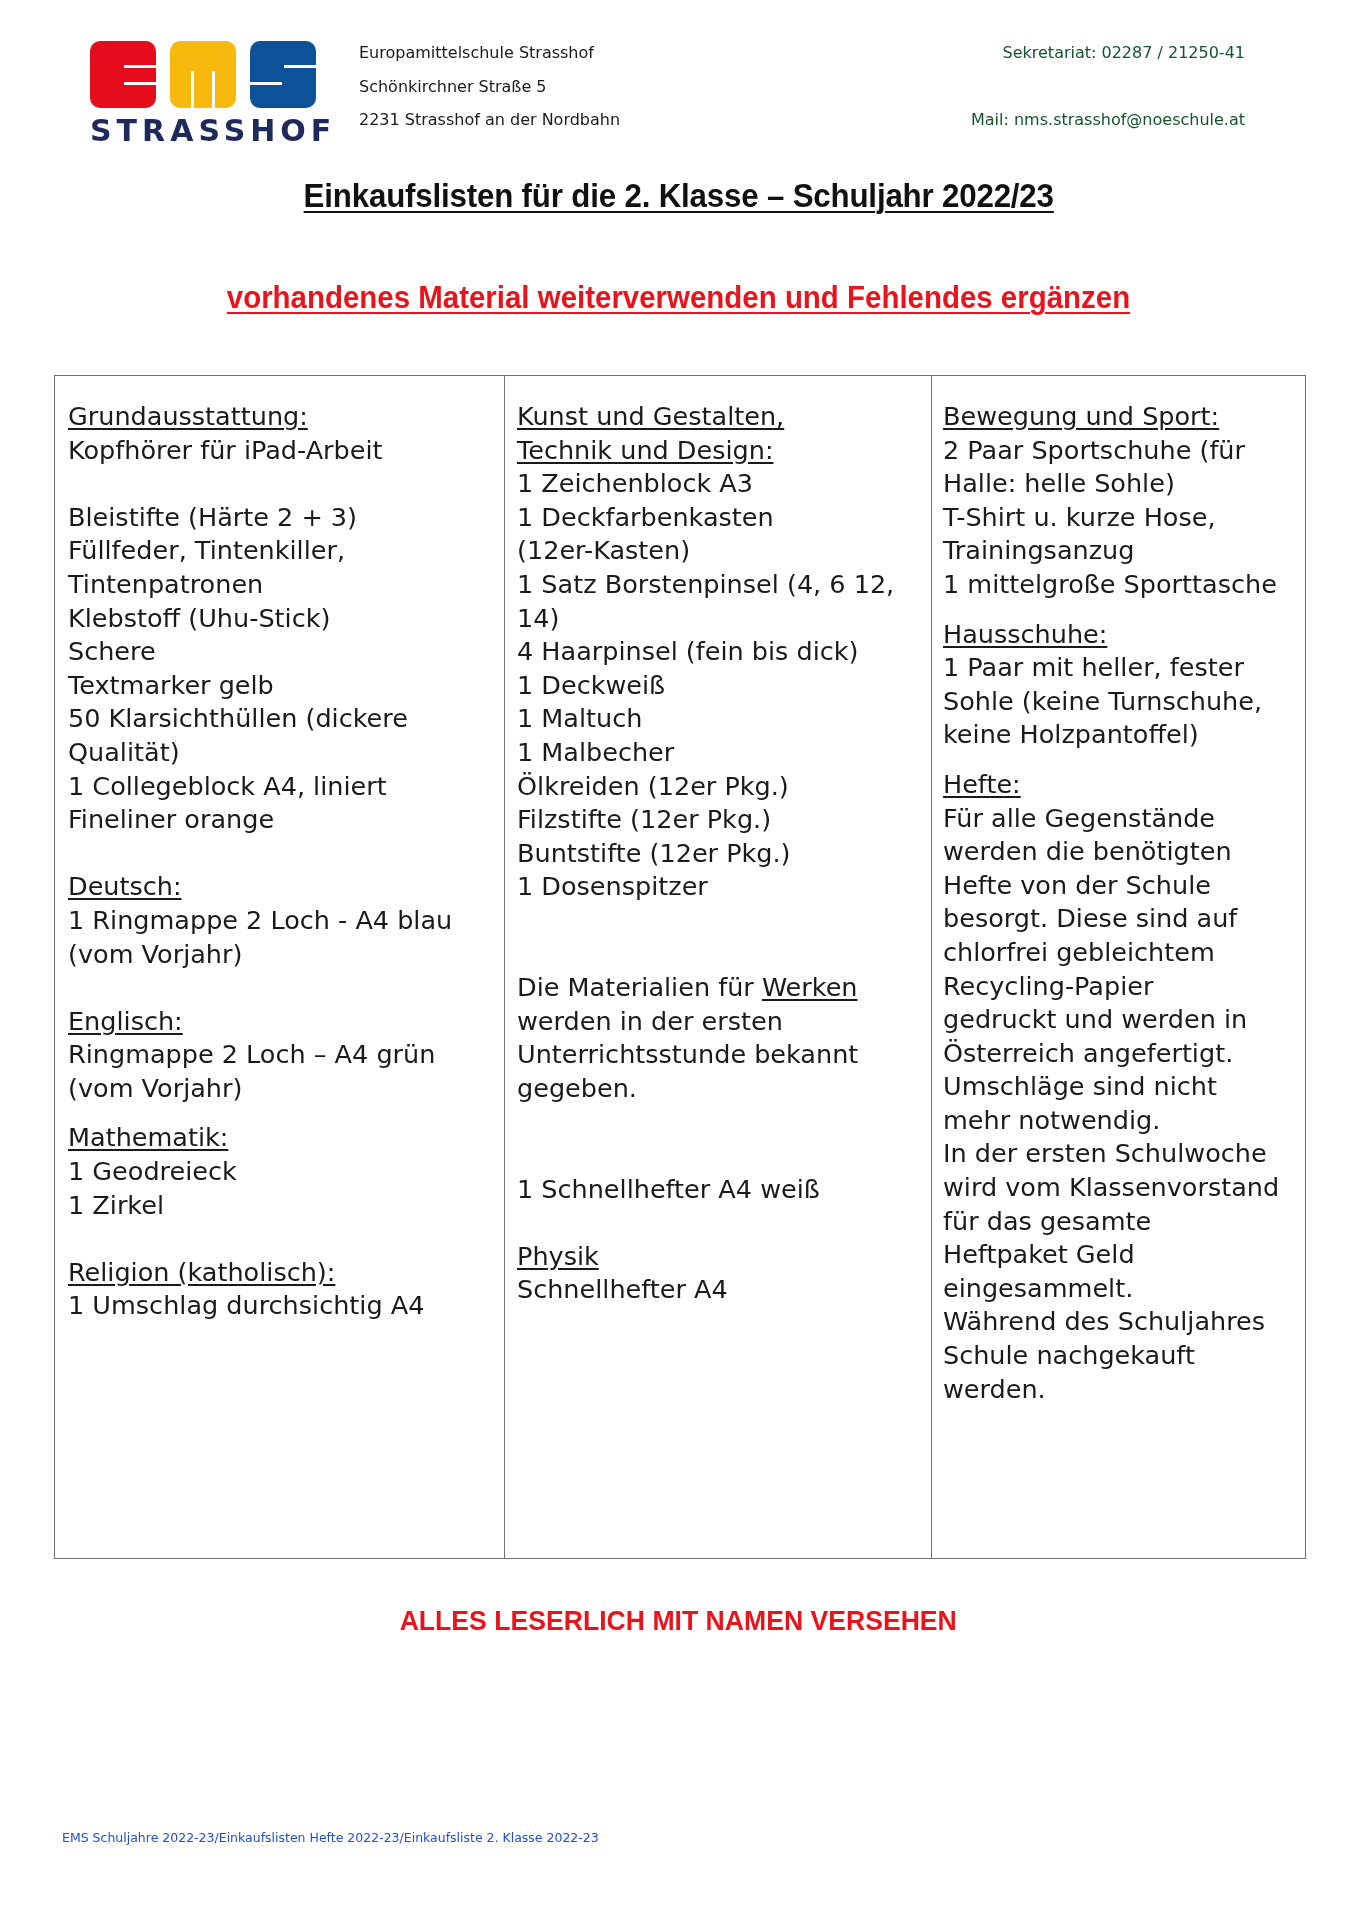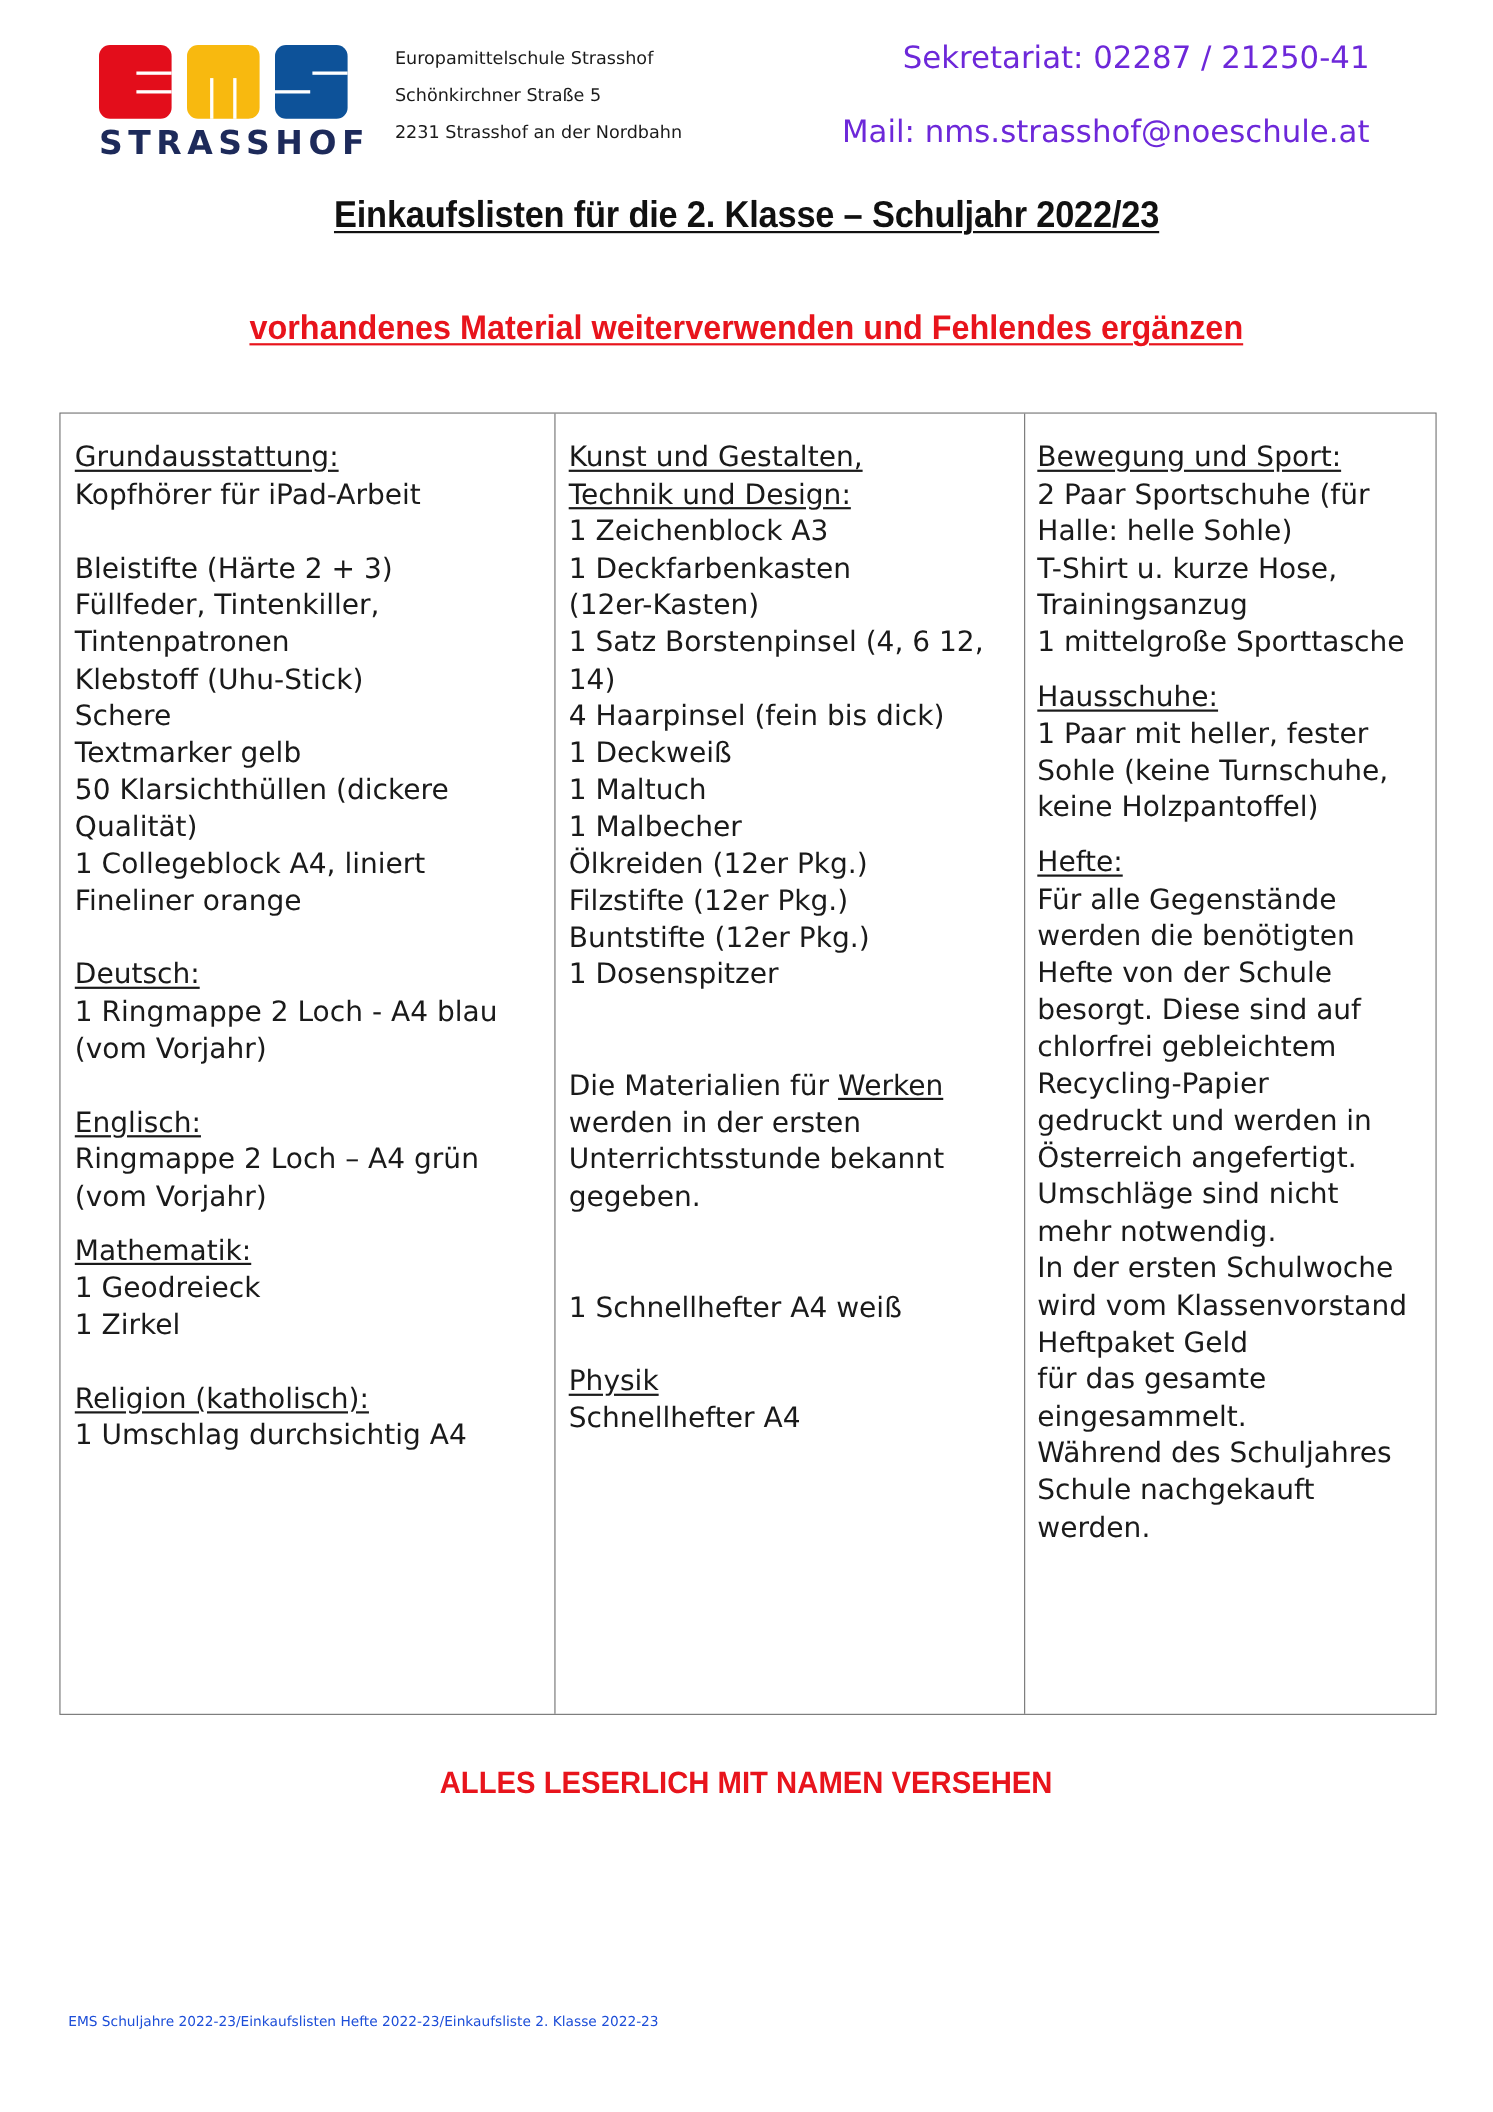--- a/index.html
+++ b/index.html
@@ -13,21 +13,21 @@
   .blk.e { left: 0; background: #e30d1b; }
   .blk.m { left: 80px; background: #f8b90f; }
   .blk.s { left: 160px; background: #0d5299; }
   .slit { position: absolute; background: #fff; }
   .logo-word { position: absolute; left: 0; top: 73px; width: 228px; text-align: left;
                font-family: "DejaVu Sans", sans-serif; font-weight: bold; font-size: 30px;
                letter-spacing: 5px; color: #1d2a5a; line-height: 34px; }
 
   
   .hdr-left { left: 359px; top: 36px; font-size: 16px; line-height: 33.5px; color: #1a1a1a; }
-  .hdr-right { right: 112px; top: 36px; font-size: 28px; line-height: 33.5px; text-align: right; color: #6d28d9; }
+  .hdr-right { right: 112px; top: 36px; font-size: 16px; line-height: 33.5px; text-align: right; color: #14532d; }
   .hdr-right .gap { height: 33.5px; }
 
   
   .title { left: 0; width: 1357px; top: 176px; text-align: center; }
   .title span { font-family: "Liberation Sans", sans-serif; font-weight: bold; font-size: 34px;
                 text-decoration: underline; text-decoration-thickness: 2px; text-underline-offset: 4px;
                 color: #111; display: inline-block; transform: scaleX(0.92); letter-spacing: -0.2px; }
 
   .subtitle { left: 0; width: 1357px; top: 280px; text-align: center; }
   .subtitle span { font-family: "Liberation Sans", sans-serif; font-weight: bold; font-size: 31px;
@@ -195,22 +195,22 @@
       <span class="line">Hefte von der Schule</span>
       <span class="line">besorgt. Diese sind auf</span>
       <span class="line">chlorfrei gebleichtem</span>
       <span class="line">Recycling-Papier</span>
       <span class="line">gedruckt und werden in</span>
       <span class="line">Österreich angefertigt.</span>
       <span class="line">Umschläge sind nicht</span>
       <span class="line">mehr notwendig.</span>
       <span class="line">In der ersten Schulwoche</span>
       <span class="line">wird vom Klassenvorstand</span>
+      <span class="line">für das gesamte</span>
       <span class="line">Heftpaket Geld</span>
-      <span class="line">für das gesamte</span>
       <span class="line">eingesammelt.</span>
       <span class="line">Während des Schuljahres</span>
       <span class="line">Schule nachgekauft</span>
       <span class="line">werden.</span>
     </div>
   </div>
 </div>
 
 <div class="abs notice">
   <span>ALLES LESERLICH MIT NAMEN VERSEHEN</span>

